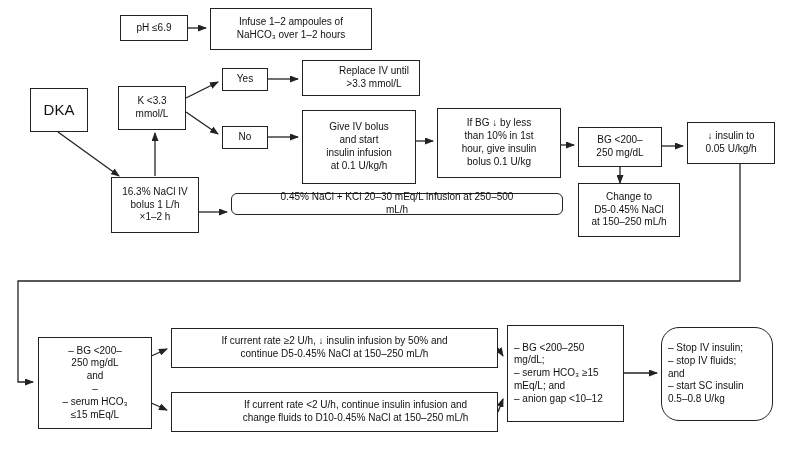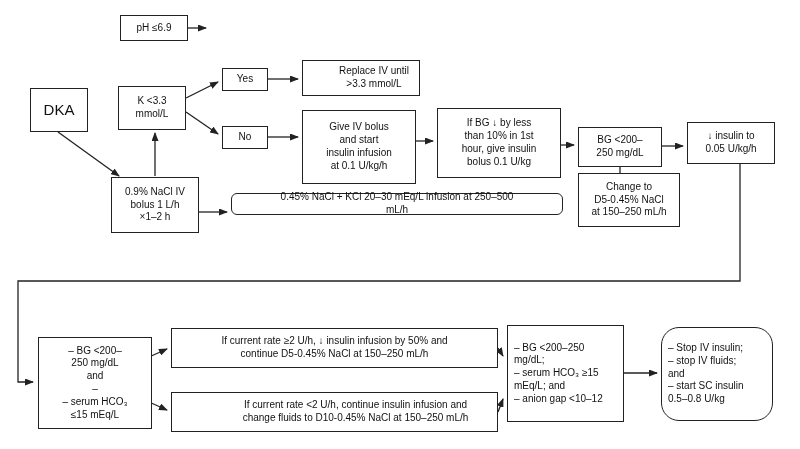--- a/index.html
+++ b/index.html
@@ -35,21 +35,21 @@
   #n-k         { left:118px; top:86px;  width:68px;  height:44px; }
   #n-yes       { left:222px; top:68px;  width:46px;  height:23px; }
   #n-no        { left:222px; top:126px; width:46px;  height:23px; }
   #n-replace   { left:302px; top:60px;  width:118px; height:36px;padding-left:29px; }
   #n-bolus     { left:302px; top:110px; width:114px; height:74px; }
   #n-ifbg      { left:437px; top:108px; width:124px; height:70px; }
   #n-bg200     { left:578px; top:127px; width:84px;  height:40px; }
   #n-lowins    { left:687px; top:122px; width:88px;  height:42px; }
   #n-nacl09    { left:111px; top:177px; width:88px;  height:56px; }
   #n-nacl045   { left:231px; top:193px; width:332px; height:22px;border-radius:6px; }
-  #n-changed5  { left:578px; top:173px; width:102px; height:54px; }
+  #n-changed5  { left:578px; top:183px; width:102px; height:54px; }
   #n-botleft   { left:38px;  top:337px; width:114px; height:92px; }
   #n-ratege2   { left:171px; top:328px; width:327px; height:40px; }
   #n-ratelt2   { left:171px; top:392px; width:327px; height:40px;padding-left:45px; }
   #n-botmid    { left:507px; top:325px; width:117px; height:97px; }
   #n-stop      { left:661px; top:327px; width:112px; height:94px;border-radius:18px; }
 </style>
 </head>
 <body>
 
 <div class="canvas">
@@ -74,40 +74,42 @@
     <path class="arrow" d="M199,212 H227" marker-end="url(#ah)"></path>
     <path class="arrow" d="M740,164 V281 H18 V382 H33" marker-end="url(#ah)"></path>
     <path class="arrow" d="M140,361 L167,349" marker-end="url(#ah)"></path>
     <path class="arrow" d="M140,398 L167,410" marker-end="url(#ah)"></path>
     <path class="arrow" d="M498,348 L503,356" marker-end="url(#ah)"></path>
     <path class="arrow" d="M498,412 L503,399" marker-end="url(#ah)"></path>
     <path class="arrow" d="M624,373 H657" marker-end="url(#ah)"></path>
   </svg>
 
   <div class="node" id="n-ph">pH ≤6.9</div>
+  <div class="node" id="n-infuse">Infuse 1–2 ampoules of
+NaHCO₃ over 1–2 hours</div>
   <div class="node" id="n-dka">DKA</div>
   <div class="node" id="n-k">K &lt;3.3
 mmol/L</div>
   <div class="node" id="n-yes">Yes</div>
   <div class="node" id="n-no">No</div>
   <div class="node" id="n-replace">Replace IV until
 &gt;3.3 mmol/L</div>
   <div class="node" id="n-bolus">Give IV bolus
 and start
 insulin infusion
 at 0.1 U/kg/h</div>
   <div class="node" id="n-ifbg">If BG ↓ by less
 than 10% in 1st
 hour, give insulin
 bolus 0.1 U/kg</div>
   <div class="node" id="n-bg200">BG &lt;200–
 250 mg/dL</div>
   <div class="node" id="n-lowins">↓ insulin to
 0.05 U/kg/h</div>
-  <div class="node" id="n-nacl09">0.9% NaCl IV
+  <div class="node" id="n-nacl09">16.3% NaCl IV
 bolus 1 L/h
 ×1–2 h</div>
   <div class="node" id="n-nacl045">0.45% NaCl + KCl 20–30 mEq/L infusion at 250–500
 mL/h</div>
   <div class="node" id="n-changed5">Change to
 D5-0.45% NaCl
 at 150–250 mL/h</div>
   <div class="node" id="n-botleft">– BG &lt;200–
 250 mg/dL
 and

